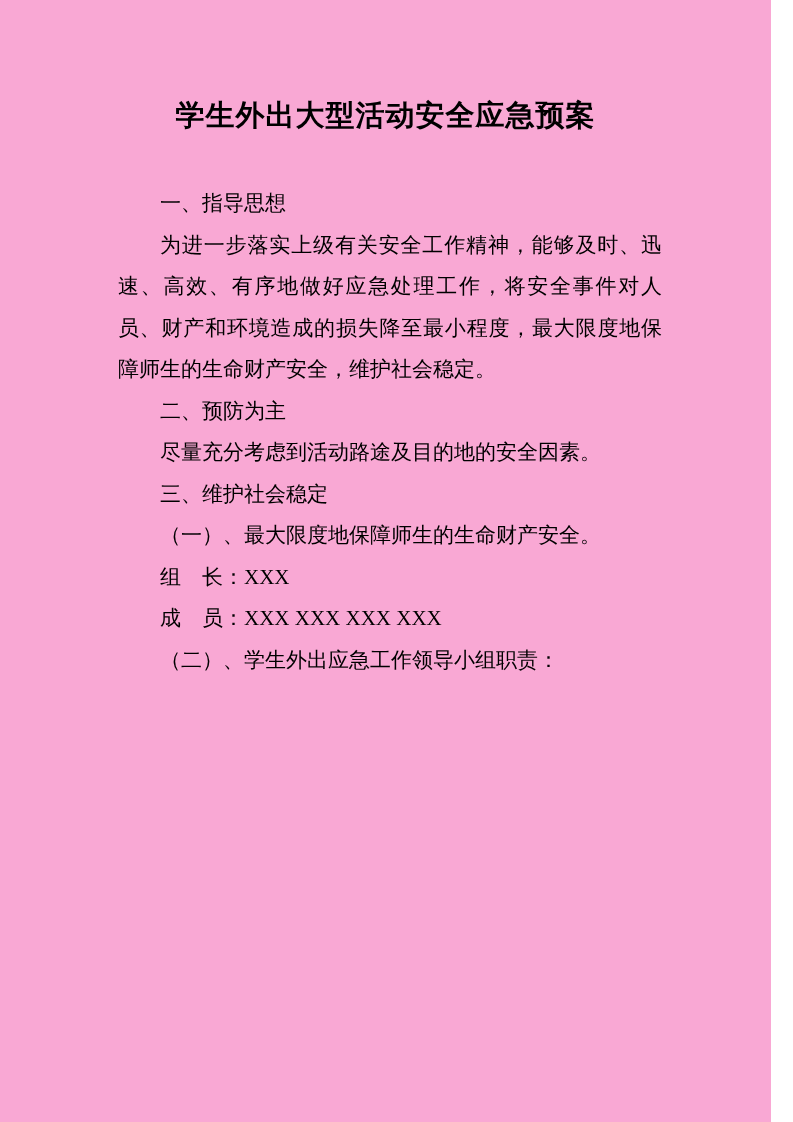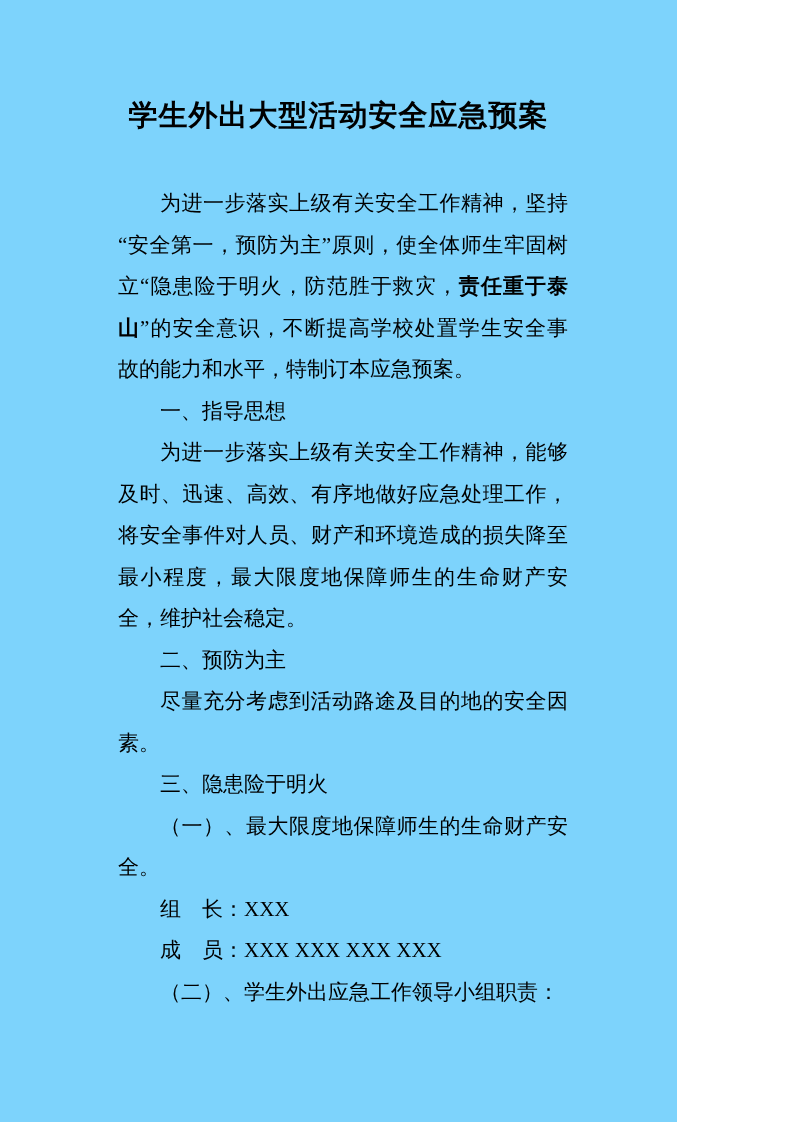--- a/index.html
+++ b/index.html
@@ -2,23 +2,23 @@
 <html lang="zh"><head>
 <meta charset="utf-8">
 <style>
   html, body {
     margin: 0;
     padding: 0;
     background: #ffffff;
   }
   .page {
     position: relative;
-    width: 677px;
+    width: 771px;
     height: 1122px;
-    background: #7dd3fc;
+    background: #f9a8d4;
     color: #000000;
     font-family: "Liberation Serif", "DejaVu Serif", serif;
     overflow: hidden;
   }
   .doc-title {
     margin: 0;
     padding-top: 93px;
     height: 44px;
     line-height: 44px;
     text-align: center;
@@ -47,31 +47,30 @@
 </style>
 </head>
 <body>
 
 <div class="page">
 
   <h1 class="doc-title">学生外出大型活动安全应急预案</h1>
 
   <div class="content">
 
-    <p><span>为进一步落实上级有关安全工作精神，坚持“安全第一，预防为主”原则，使全体师生牢固树立“隐患险于明火，防范胜于救灾，</span><span class="bold-em">责任重于泰山</span><span>”的安全意识，不断提高学校处置学生安全事故的能力和水平，特制订本应急预案。</span></p>
 
     <p>一、指导思想</p>
 
     <p>为进一步落实上级有关安全工作精神，能够及时、迅速、高效、有序地做好应急处理工作，将安全事件对人员、财产和环境造成的损失降至最小程度，最大限度地保障师生的生命财产安全，维护社会稳定。</p>
 
     <p>二、预防为主</p>
 
     <p>尽量充分考虑到活动路途及目的地的安全因素。</p>
 
-    <p>三、隐患险于明火</p>
+    <p>三、维护社会稳定</p>
 
     <p>（一）、最大限度地保障师生的生命财产安全。</p>
 
     <p>组　长：XXX</p>
 
 
     <p>成　员：XXX XXX XXX XXX</p>
 
     <p>（二）、学生外出应急工作领导小组职责：</p>
 

